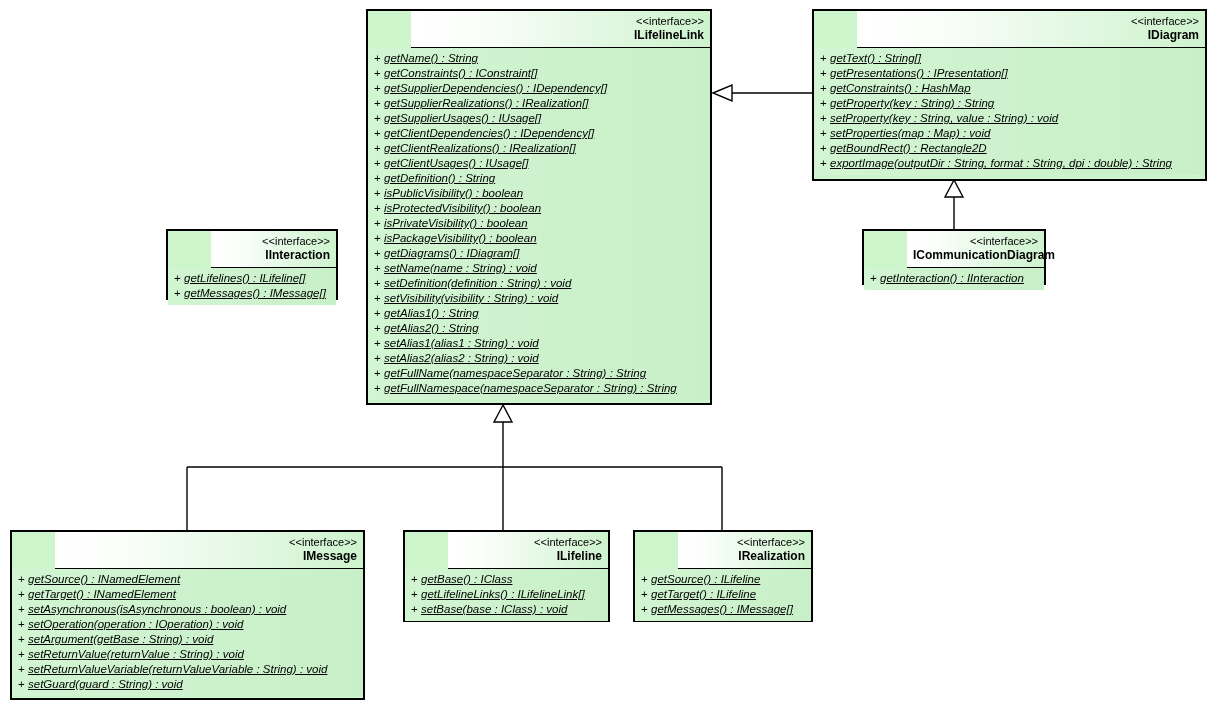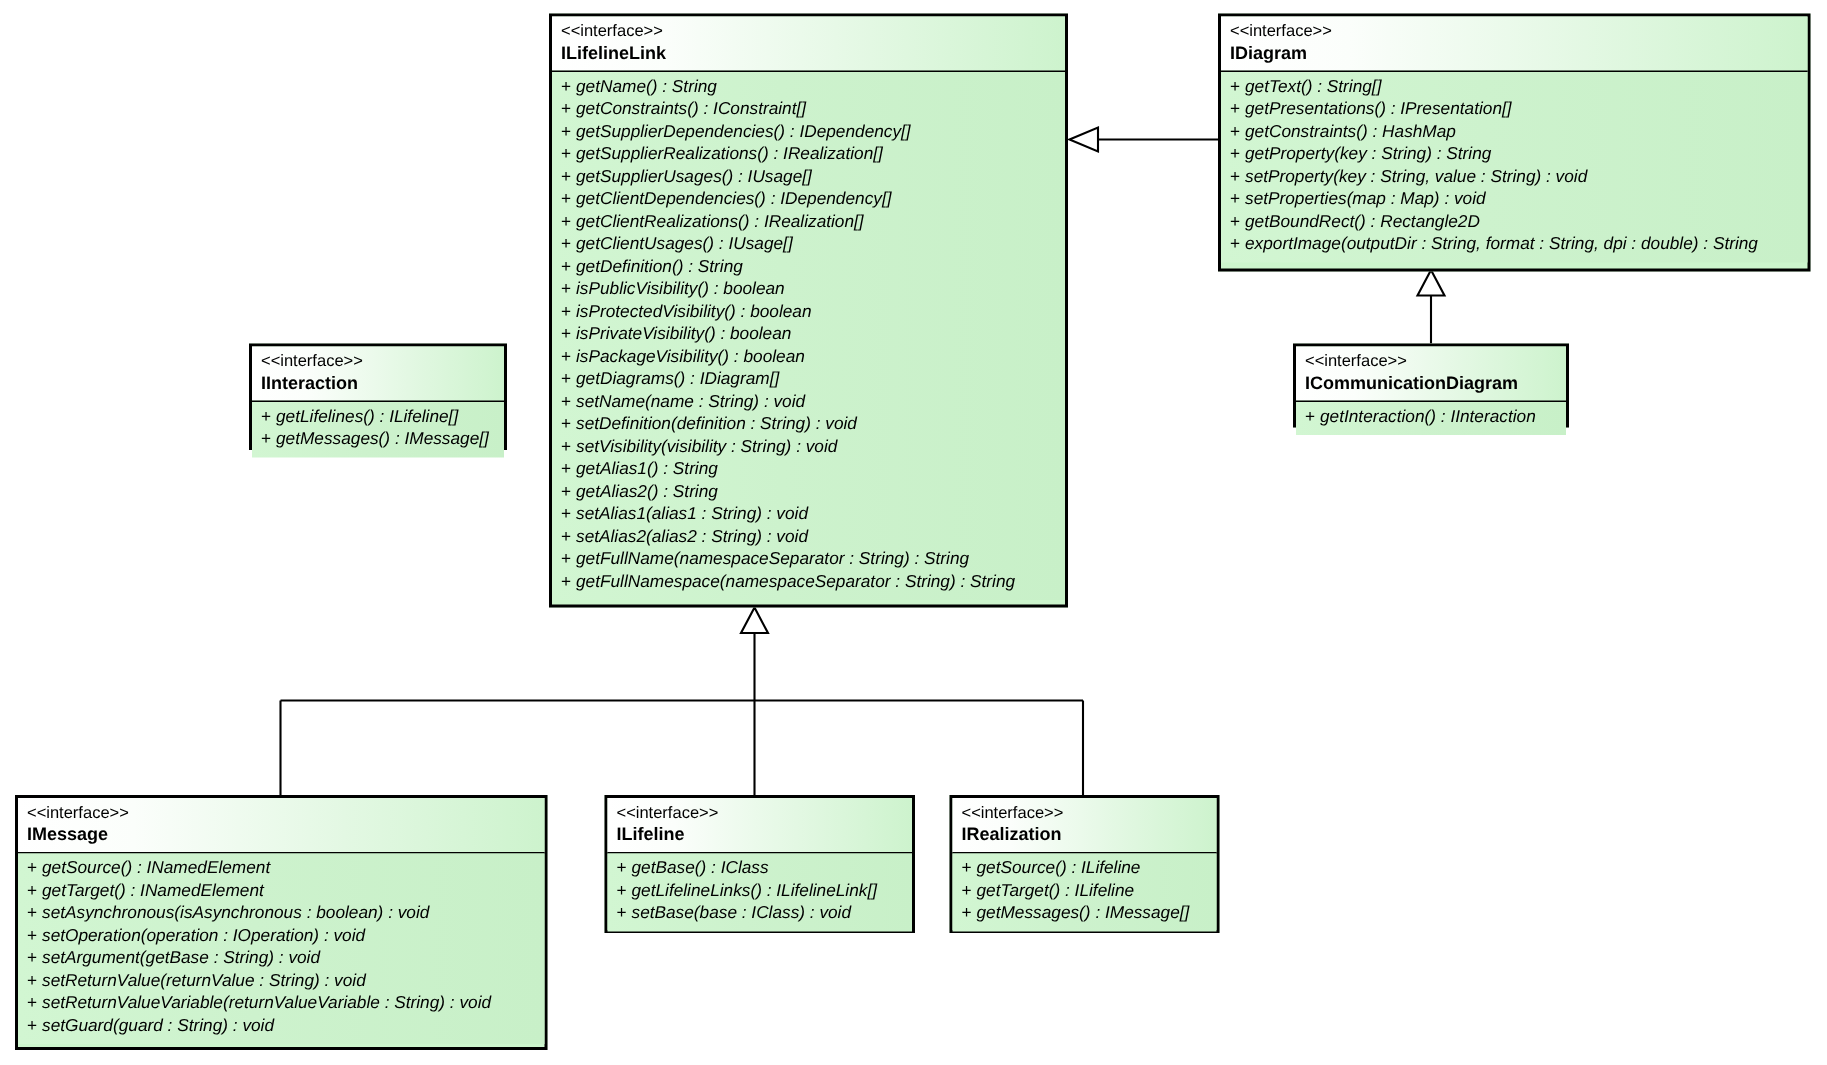--- a/index.html
+++ b/index.html
@@ -27,40 +27,42 @@
     position: absolute;
     box-sizing: border-box;
     border: 2px solid #000000;
     background: #ccf5cc;
     z-index: 5;
   }
   .uml-header {
     box-sizing: border-box;
     border-bottom: 1px solid #000000;
     padding: 3px 6px 4px 6px;
-    text-align: left;
+    text-align: right;
     background: linear-gradient(to right, #ffffff 0%, #fbfefb 22%, #e3f8e3 62%, #cdf3cd 100%);
+    margin-left: 43px;
   }
   .uml-stereotype {
     font-size: 11px;
     line-height: 14px;
     color: #000000;
     white-space: nowrap;
   }
   .uml-name {
     font-size: 12px;
     line-height: 15px;
     font-weight: bold;
     color: #000000;
     white-space: nowrap;
   }
   .uml-members {
     box-sizing: border-box;
     padding: 3px 16px 4px 4px;
     background: linear-gradient(to right, #d2f6d2 0%, #cdf2cd 45%, #c8f0c8 100%);
+    text-decoration: underline;
   }
   .uml-member {
     font-size: 11.5px;
     line-height: 15px;
     font-style: italic;
     color: #000000;
     white-space: nowrap;
     padding-left: 2px;
   }
   .uml-member .vis {

